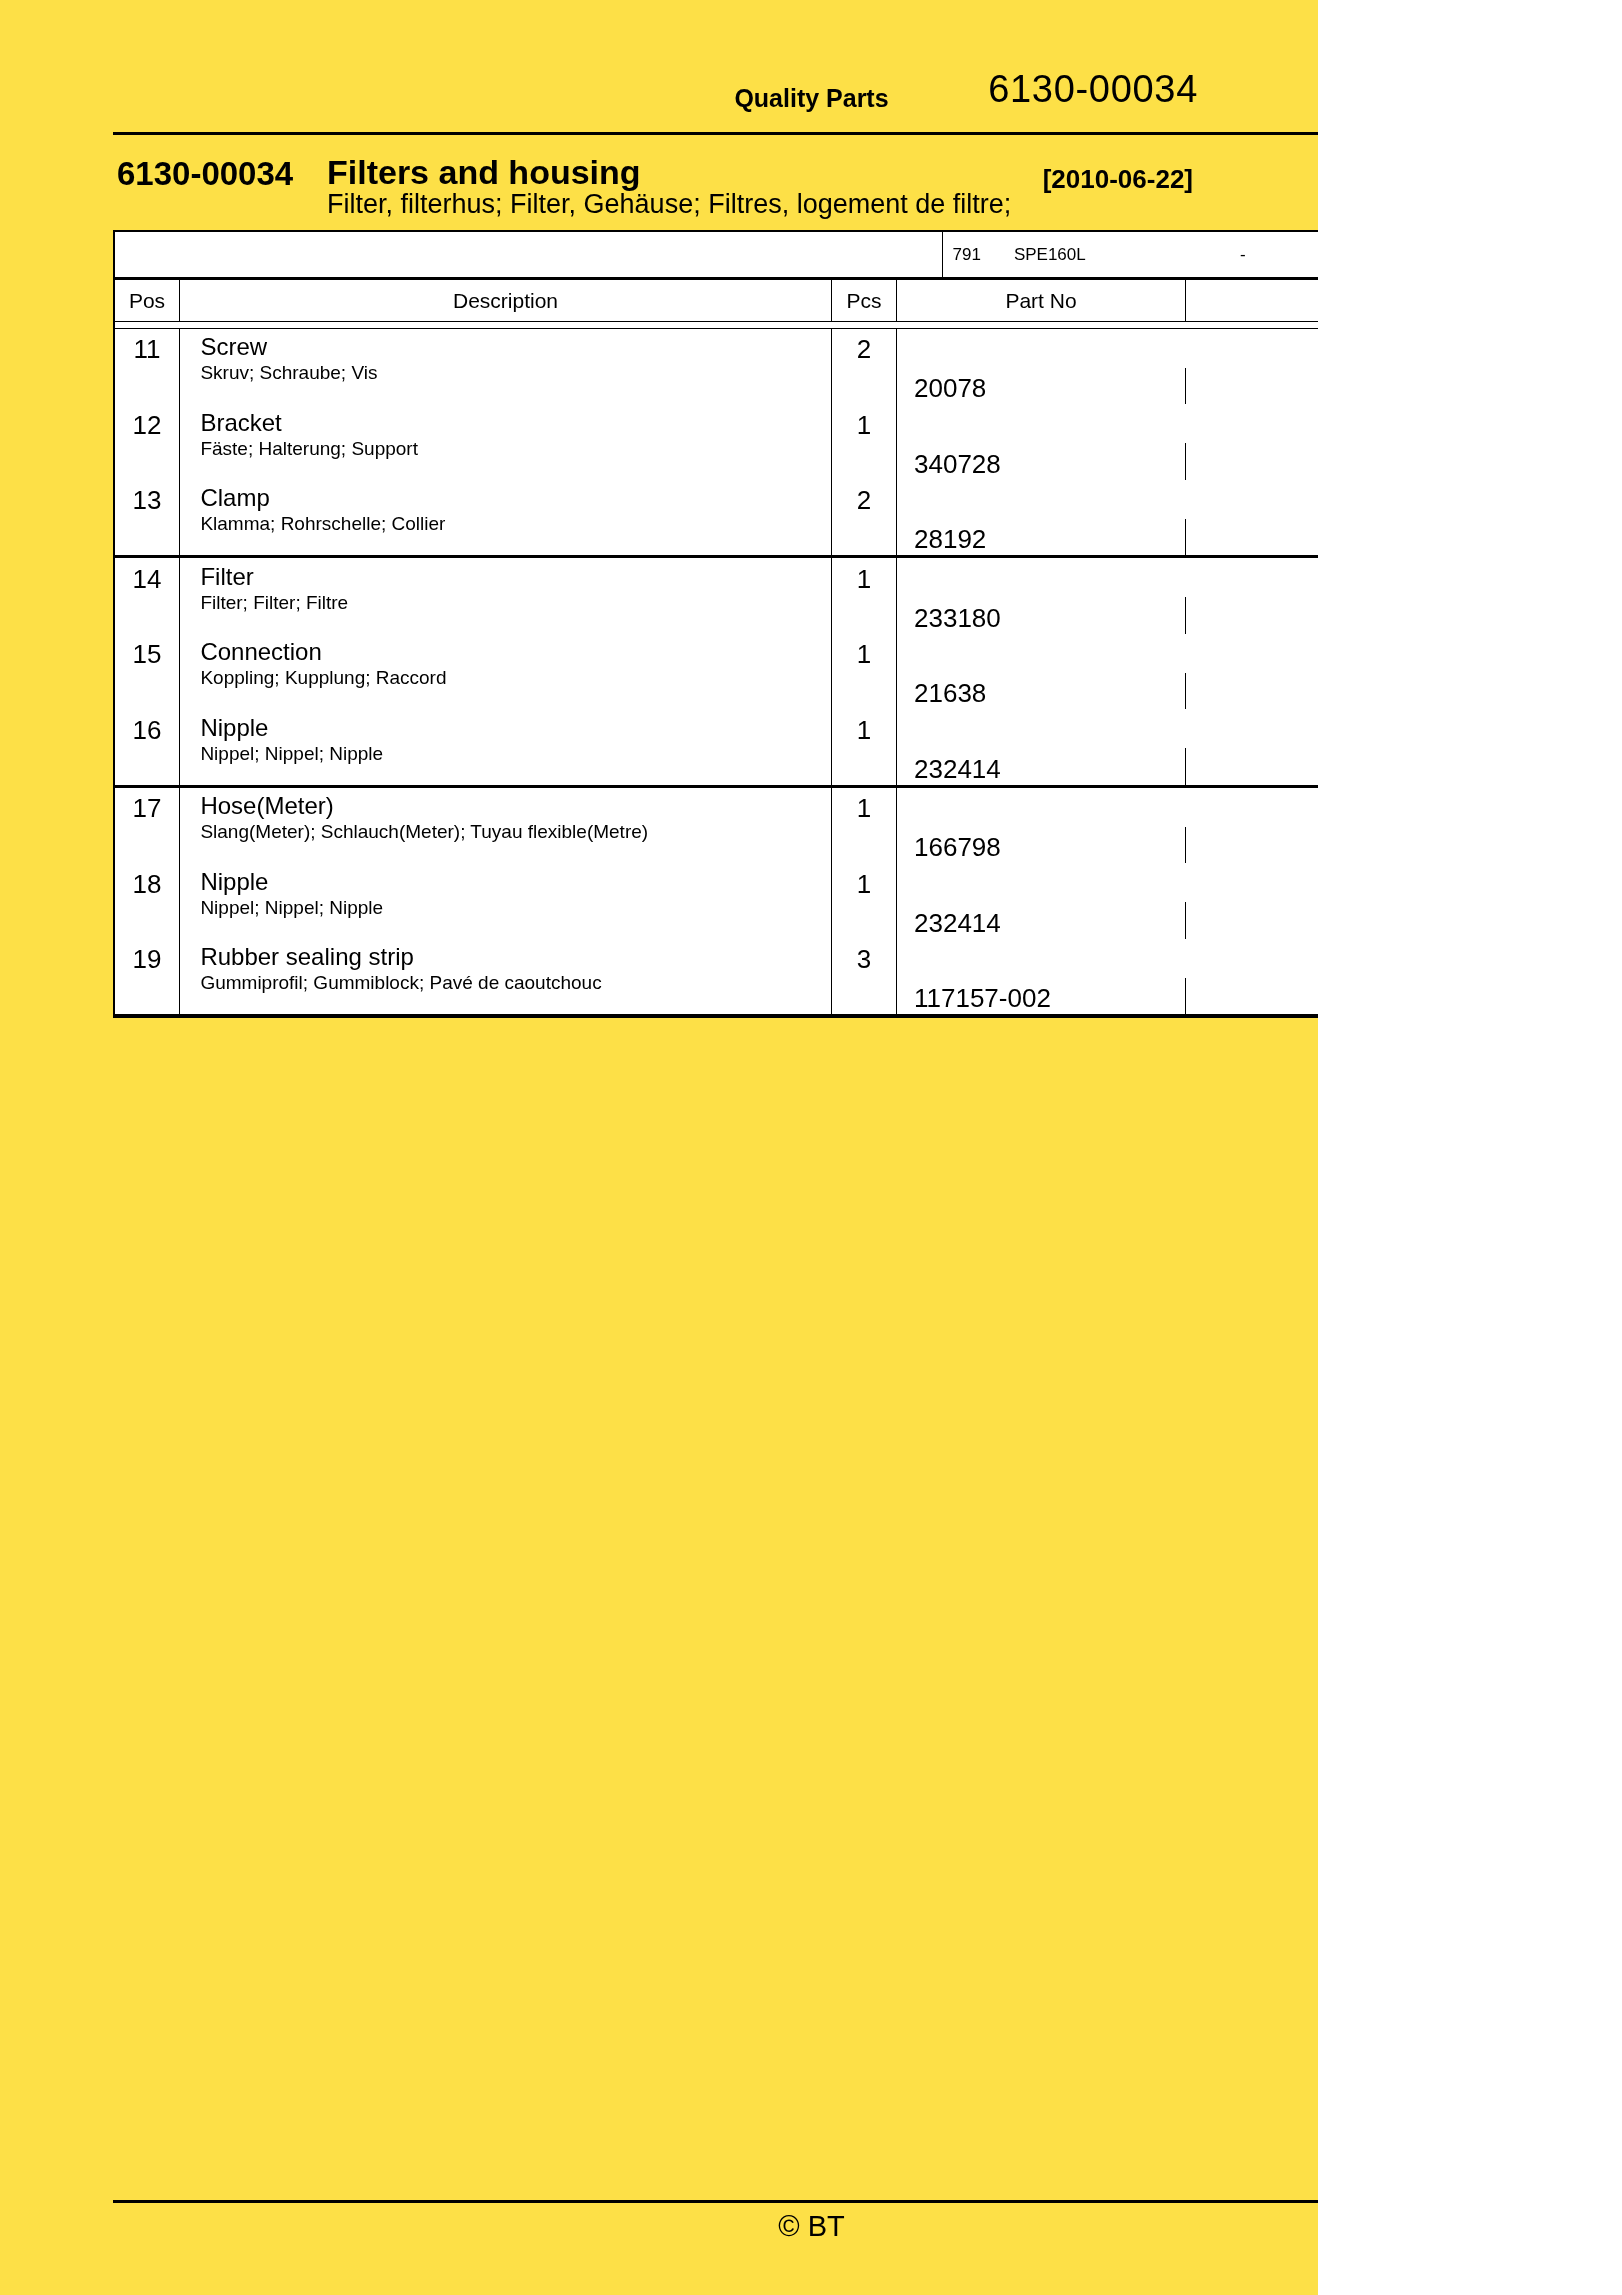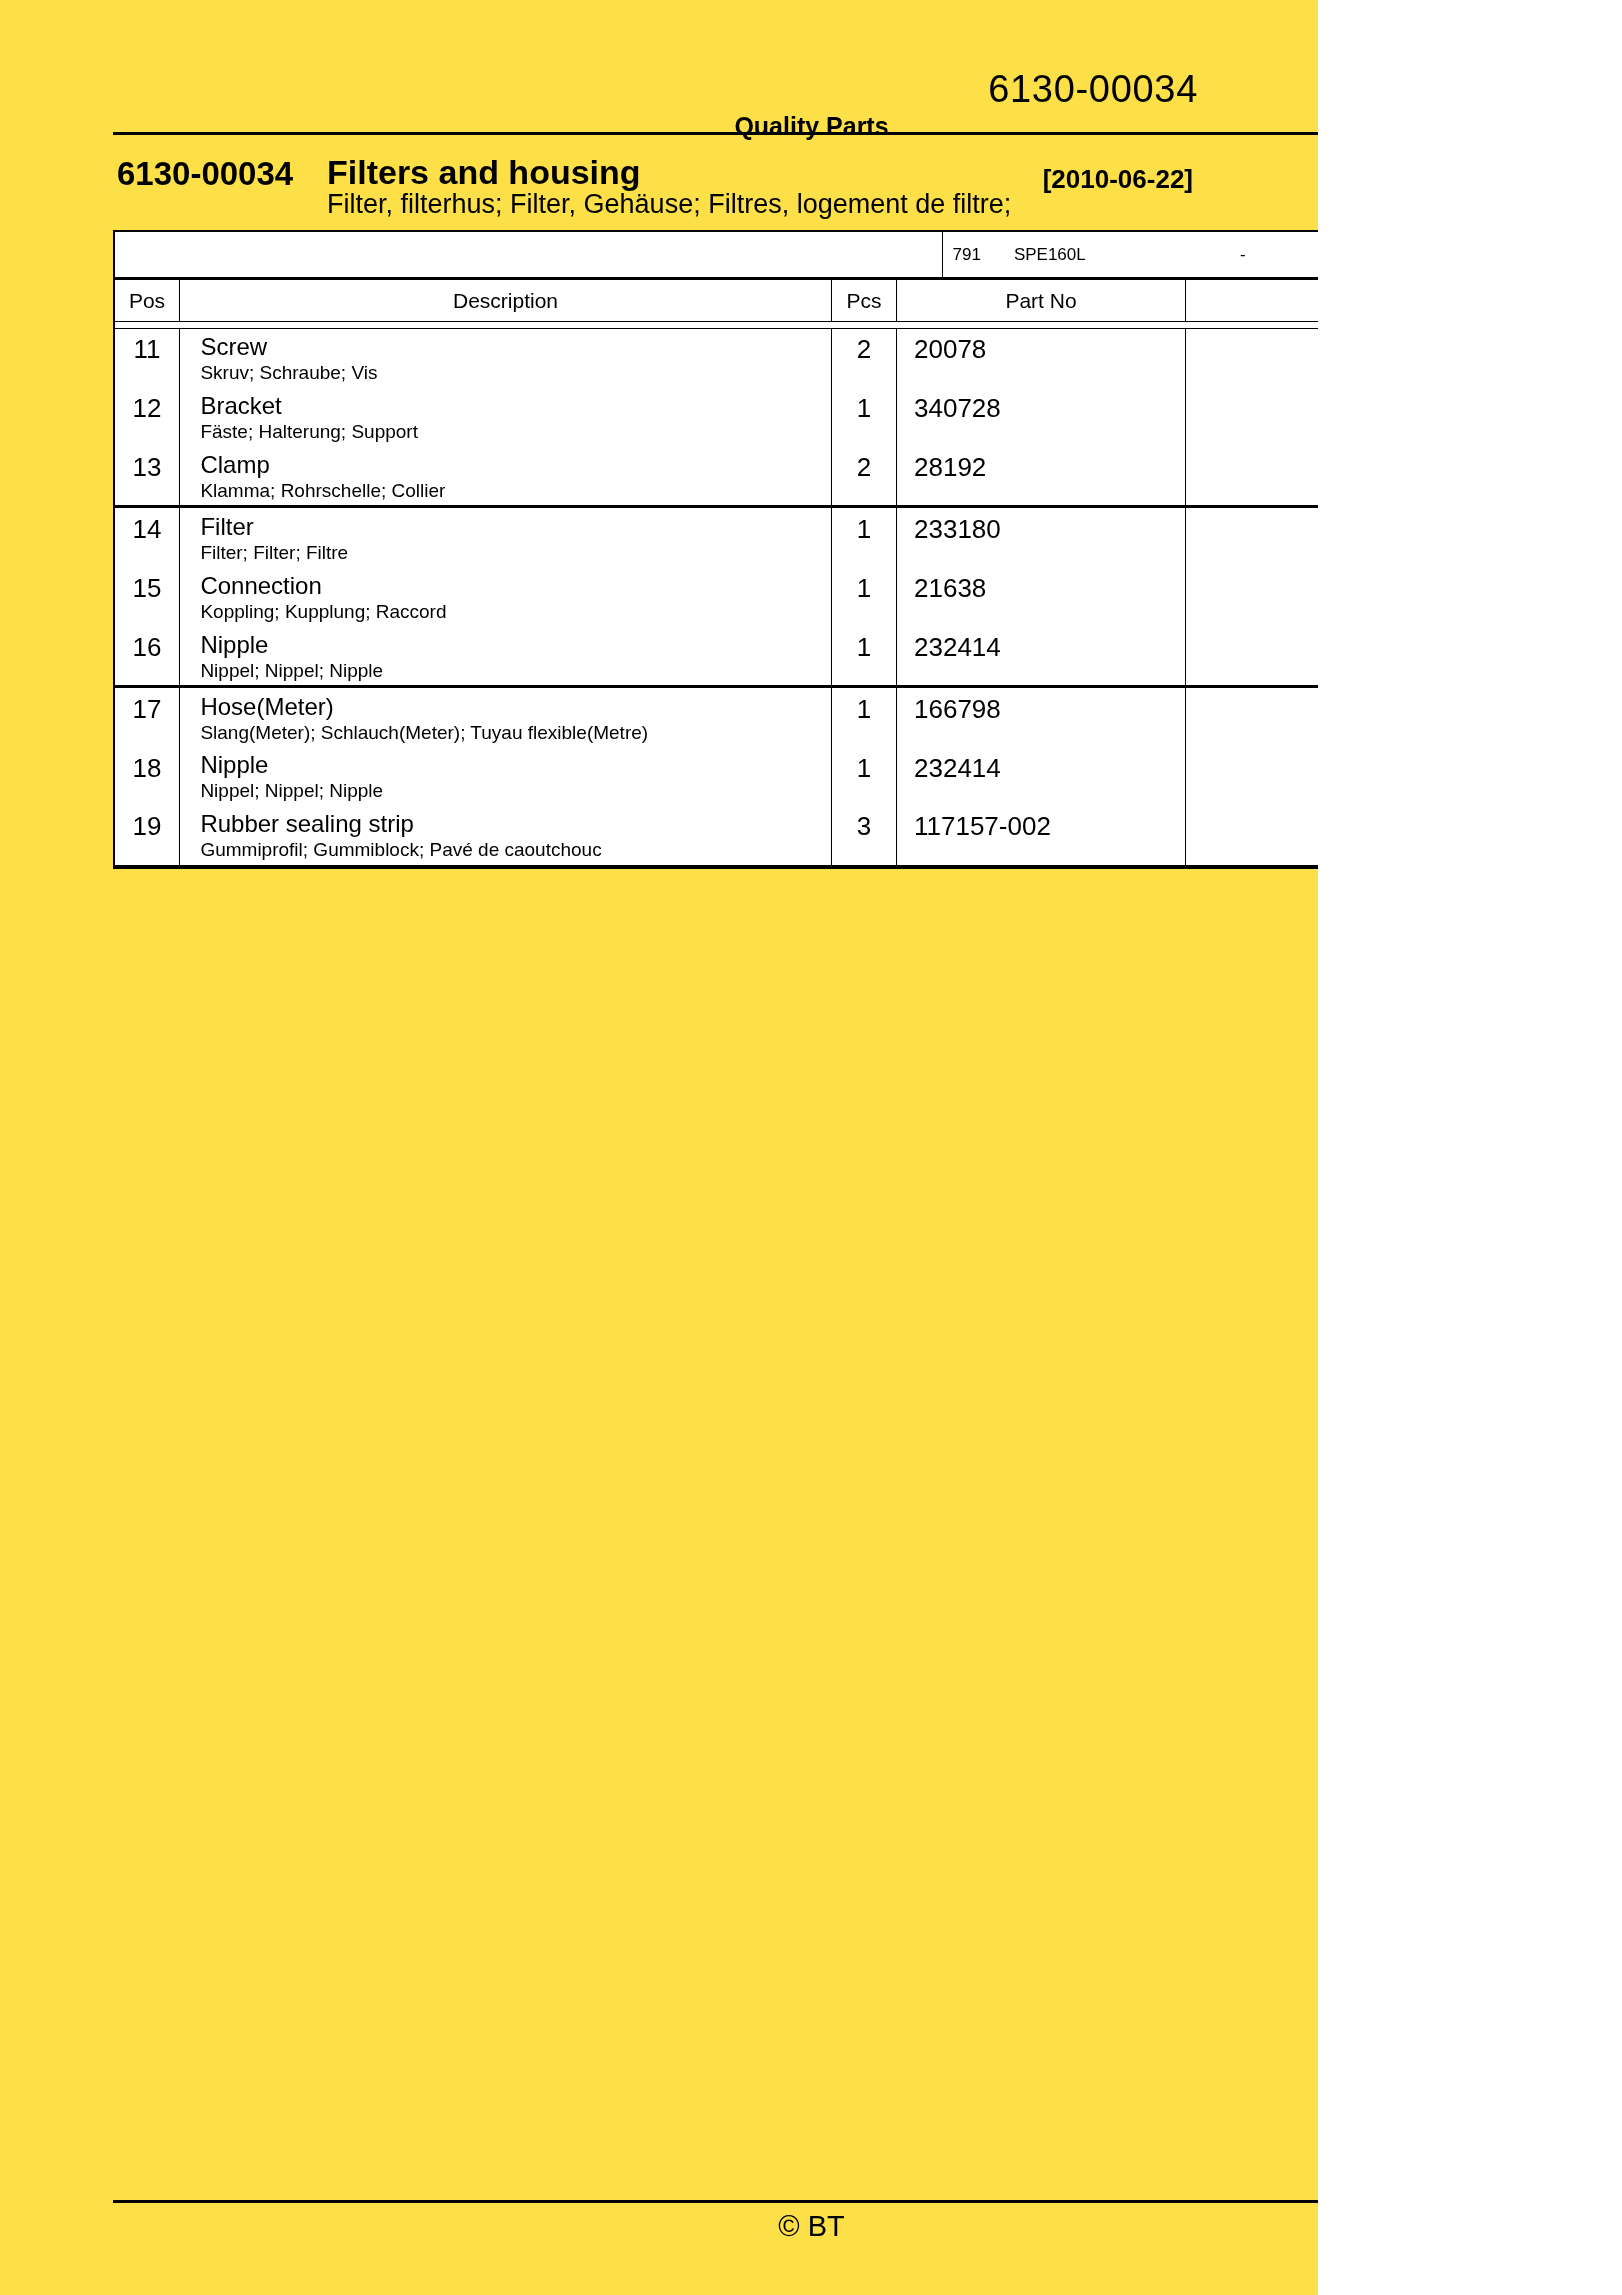--- a/index.html
+++ b/index.html
@@ -5,21 +5,21 @@
   * { margin:0; padding:0; box-sizing:border-box; }
   html,body { background:#ffffff; }
   .page {
     position:relative; width:1318px; height:2295px;
     background:#fde047; color:#000000;
     font-family:"Liberation Sans", sans-serif;
     overflow:hidden;
   }
   
   .doc-number { position:absolute; top:68px; right:120px; font-size:38px; font-weight:400; letter-spacing:0.7px; }
-  .brand      { position:absolute; top:112px; left:113px; width:1397px; text-align:center; font-size:25px; font-weight:bold; }
+  .brand      { position:absolute; top:84px; left:113px; width:1397px; text-align:center; font-size:25px; font-weight:bold; }
   .rule-top   { position:absolute; top:132px; left:113px; width:1397px; height:3.4px; background:#000; }
   .sec-code   { position:absolute; top:155px; left:117px; font-size:33px; font-weight:bold; }
   .sec-title  { position:absolute; top:153px; left:327px; font-size:34px; font-weight:bold; }
   .sec-date   { position:absolute; top:164px; right:125px; font-size:26px; font-weight:bold; }
   .sec-sub    { position:absolute; top:189px; left:327px; font-size:27px; }
 
   
   .parts-table {
     position:absolute; top:230px; left:113px; width:1397px;
     border:2px solid #000; border-top-width:2.7px; border-bottom-width:4.1px;
@@ -41,21 +41,21 @@
   .dbl-gap { height:6.8px; border-bottom:1.4px solid #000; }
 
   .group { border-bottom:3.4px solid #000; }
   .group:last-child { border-bottom:none; }
   .row { display:grid; grid-template-columns:65px 652px 65px 289px 1fr; min-height:58px; }
   .cell-pos  { text-align:center; font-size:26px; padding-top:5.5px; }
   .cell-desc { padding:3.4px 6.8px 4.1px 20.4px; }
   .desc-main { font-size:24px; line-height:29px; }
   .desc-sub  { font-size:19px; line-height:20.4px; margin-top:2px; }
   .cell-pcs  { text-align:center; font-size:26px; padding-top:5.5px; }
-  .cell-part { font-size:26px; padding:5.5px 0 0 17px; }
+  .cell-part { font-size:26px; padding:5.5px 0 0 17px;margin-top:39px; }
 
   
   .rule-footer { position:absolute; top:2200px; left:113px; width:1397px; height:3.4px; background:#000; }
   .copyright   { position:absolute; top:2210px; left:113px; width:1397px; text-align:center; font-size:29px; }
 </style>
 </head>
 <body>
 
 <div class="page">
 

